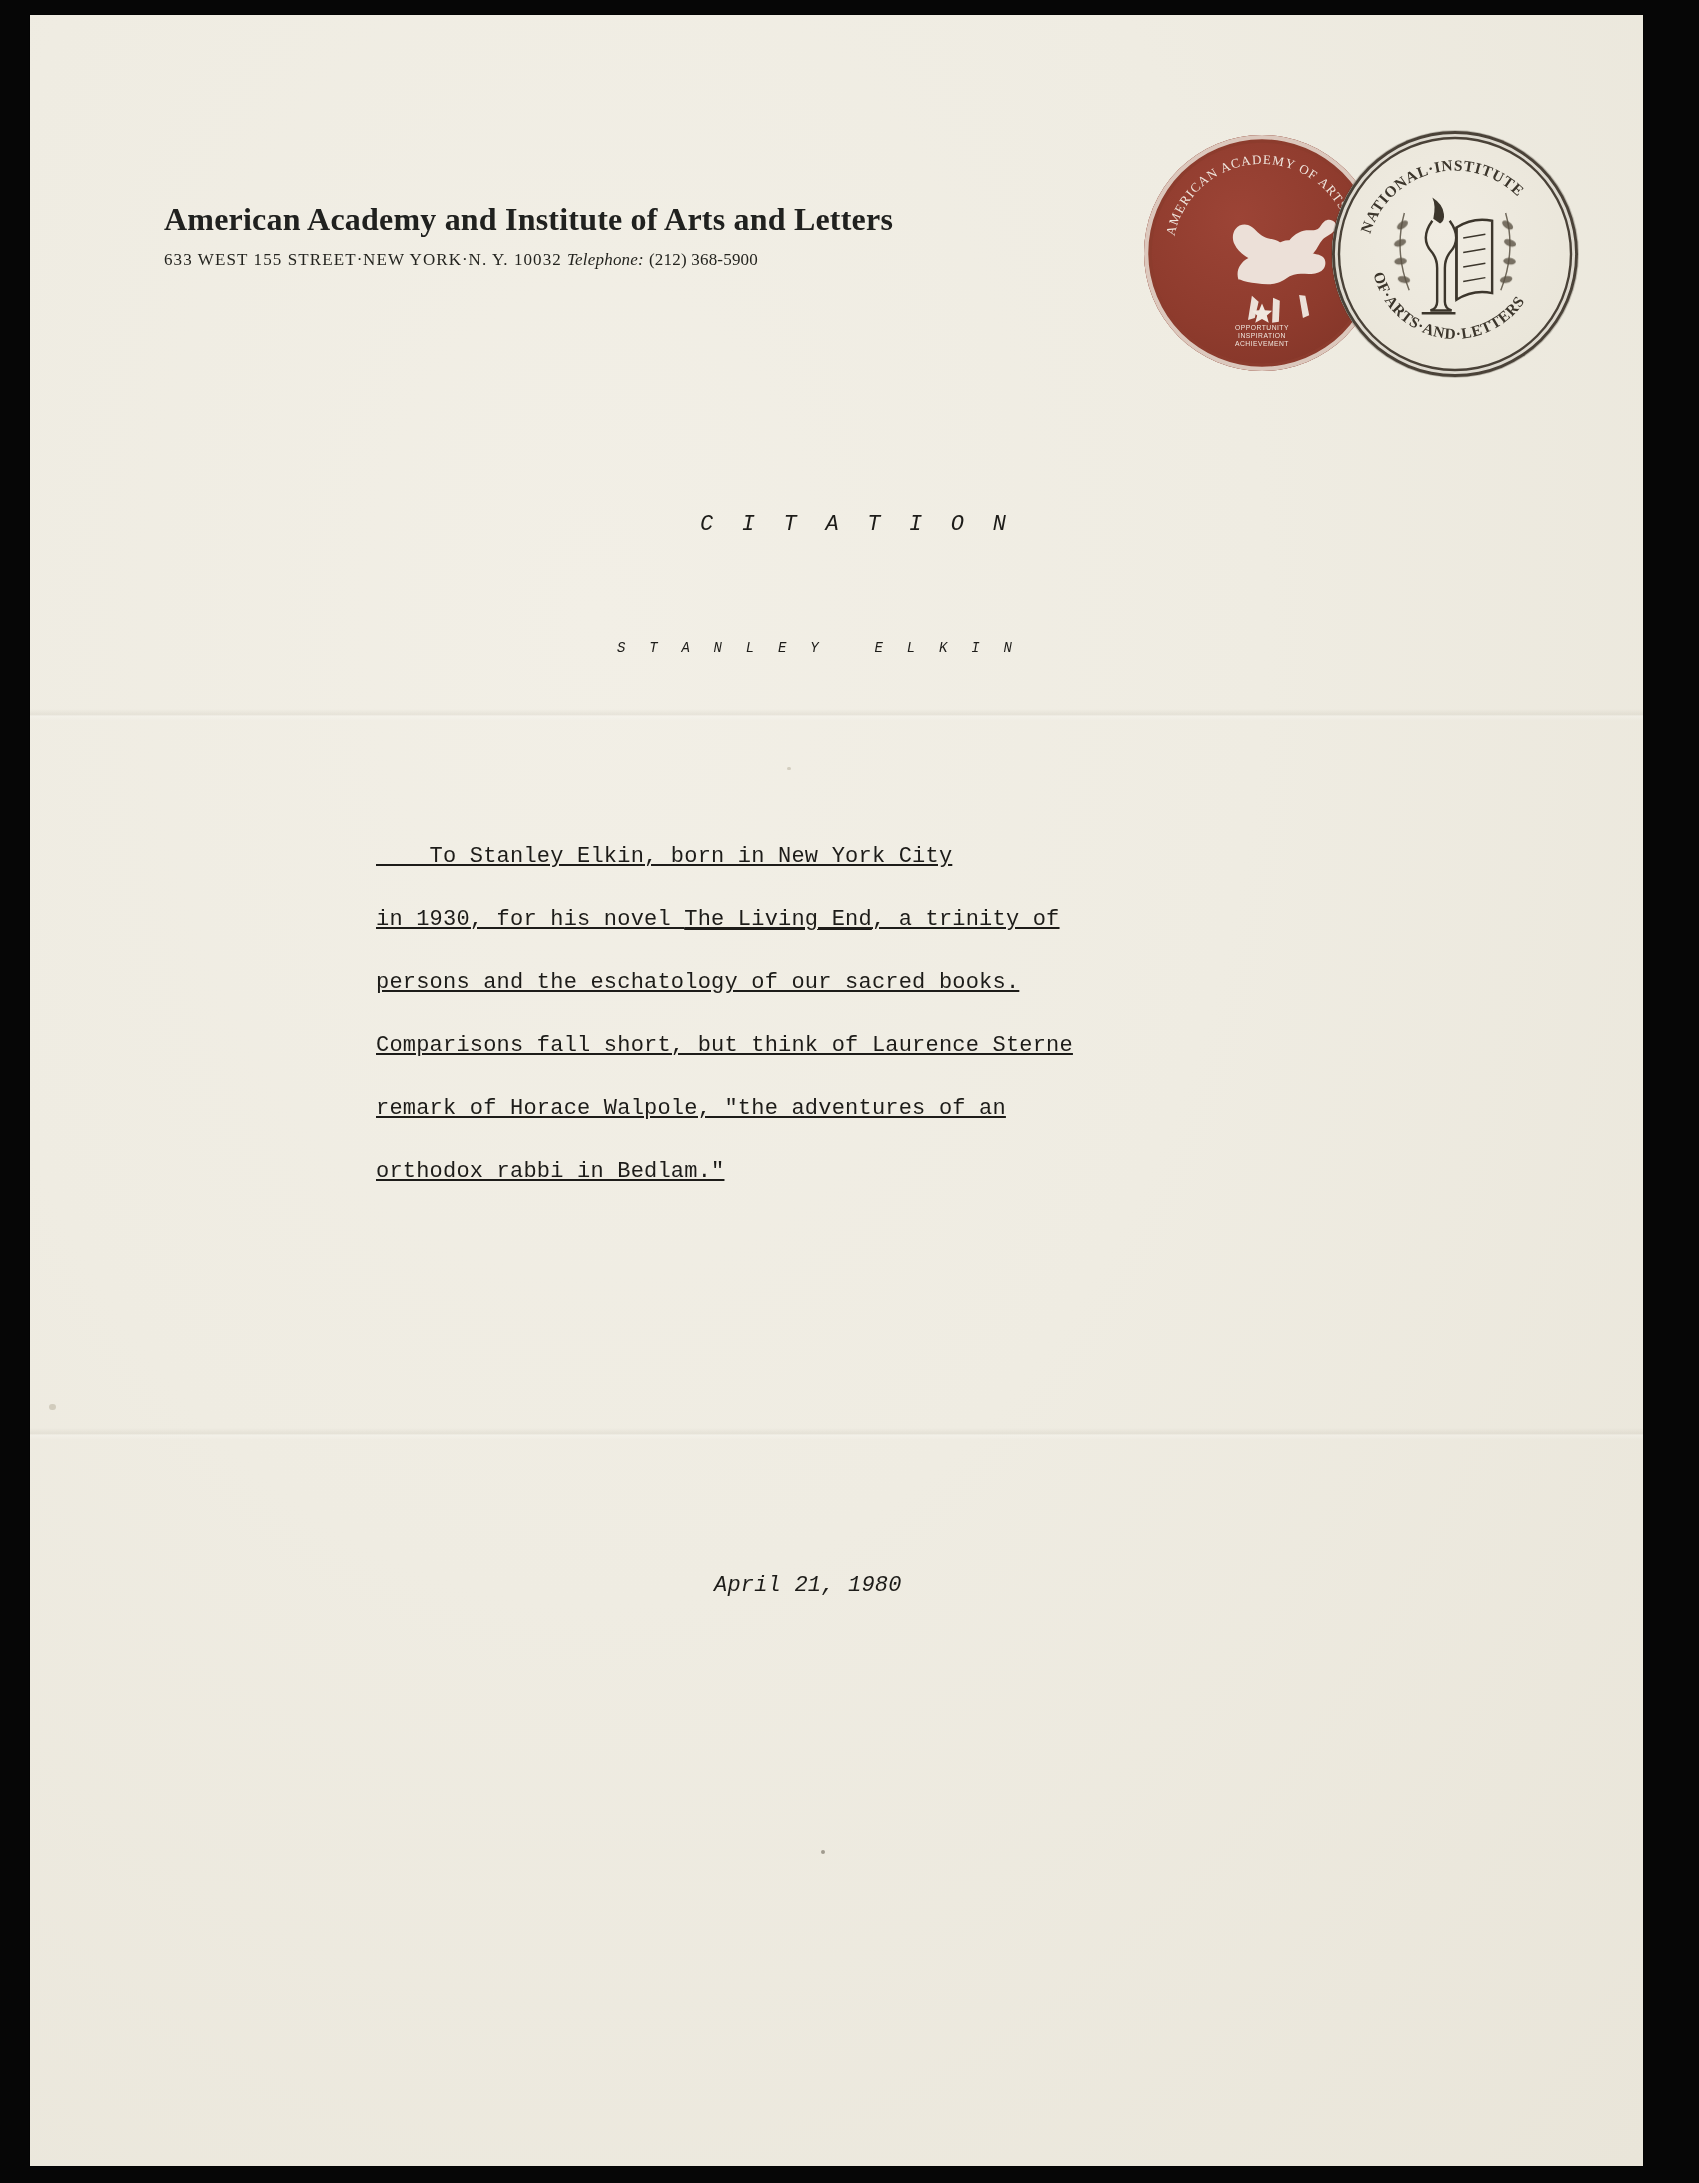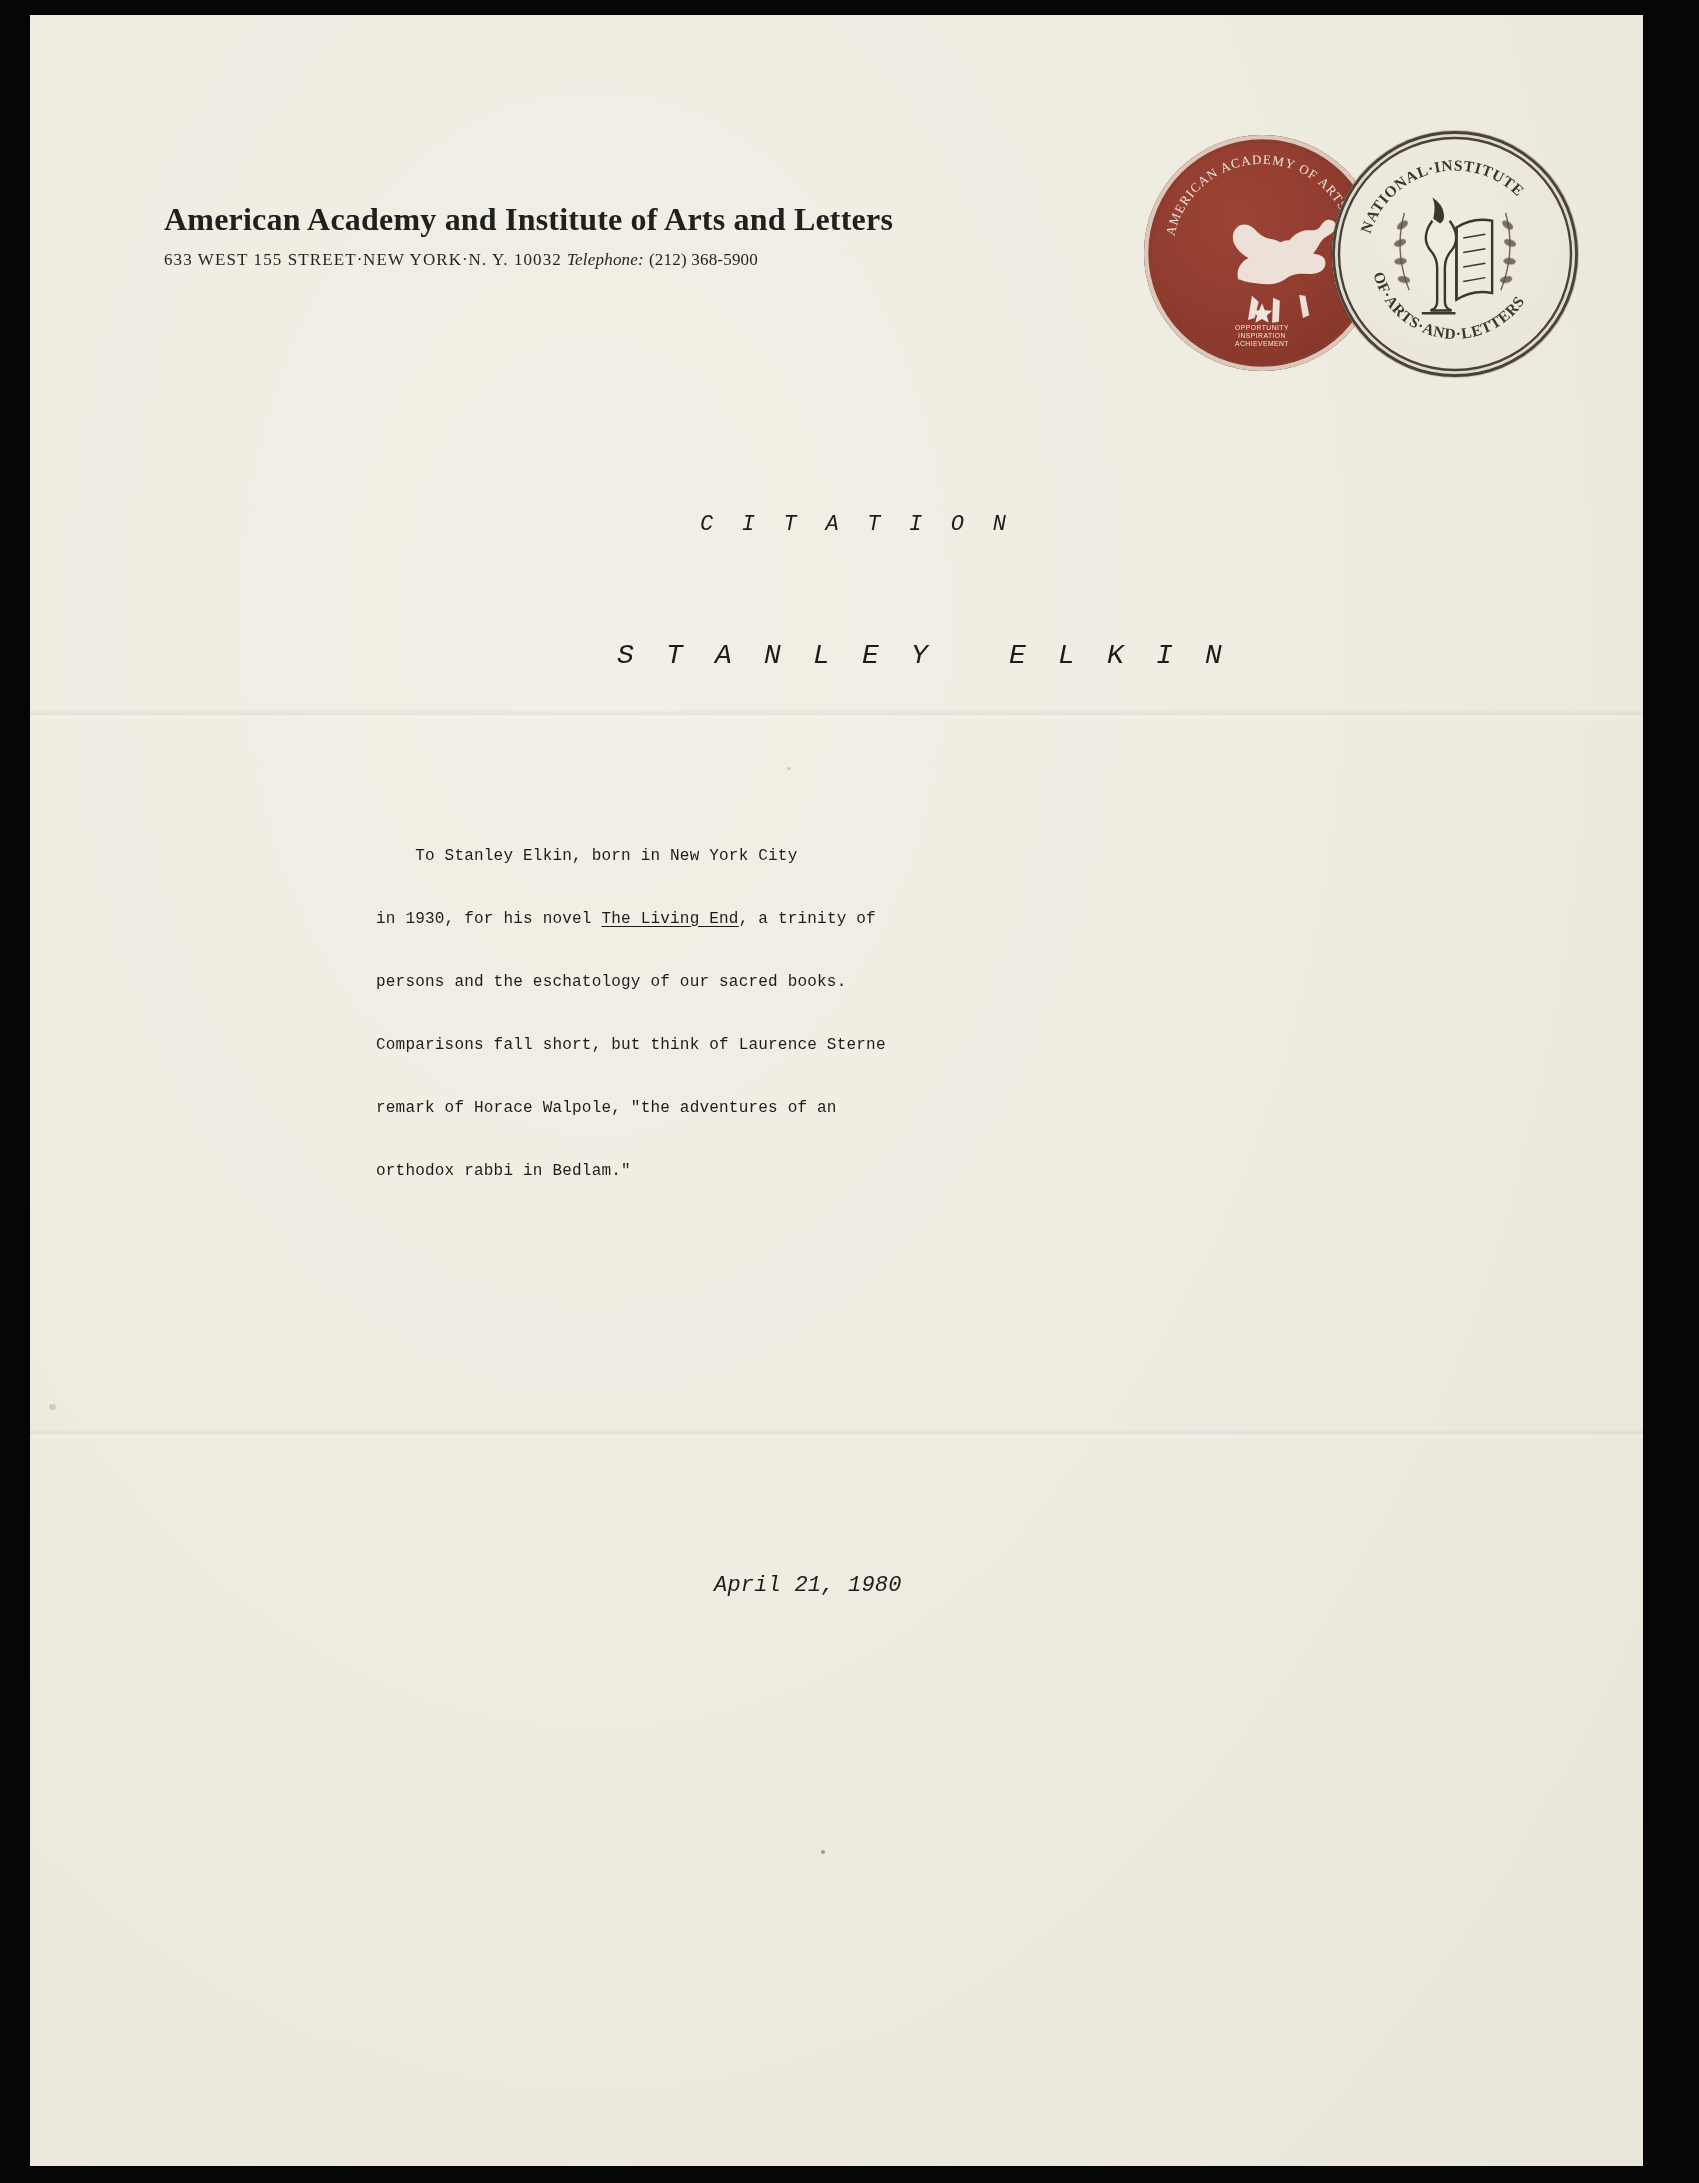--- a/index.html
+++ b/index.html
@@ -147,35 +147,36 @@
   #title-citation {
     left: 670px;
     top: 497px;
     letter-spacing: 7.7px;
     font-size: 22px;
   }
   #title-name {
     left: 587px;
     top: 625px;
     letter-spacing: 7.7px;
-    font-size: 28px;
+    font-size: 14px;
   }
   #body-block {
     position: absolute;
     left: 346px;
     top: 810px;
     width: 1061px;
   }
   #body-block .p-line {
     font-family: "Liberation Mono", monospace;
-    font-size: 16px;
+    font-size: 22px;
     line-height: 63px;
     color: #1d1c19;
     white-space: pre;
     letter-spacing: 0.2px;
+    text-decoration: underline;
   }
   #body-block .p-line .uline {
     text-decoration: underline;
     text-underline-offset: 2.9px;
   }
   #date-line {
     left: 684px;
     top: 1558px;
     font-size: 22px;
     letter-spacing: 0.2px;

